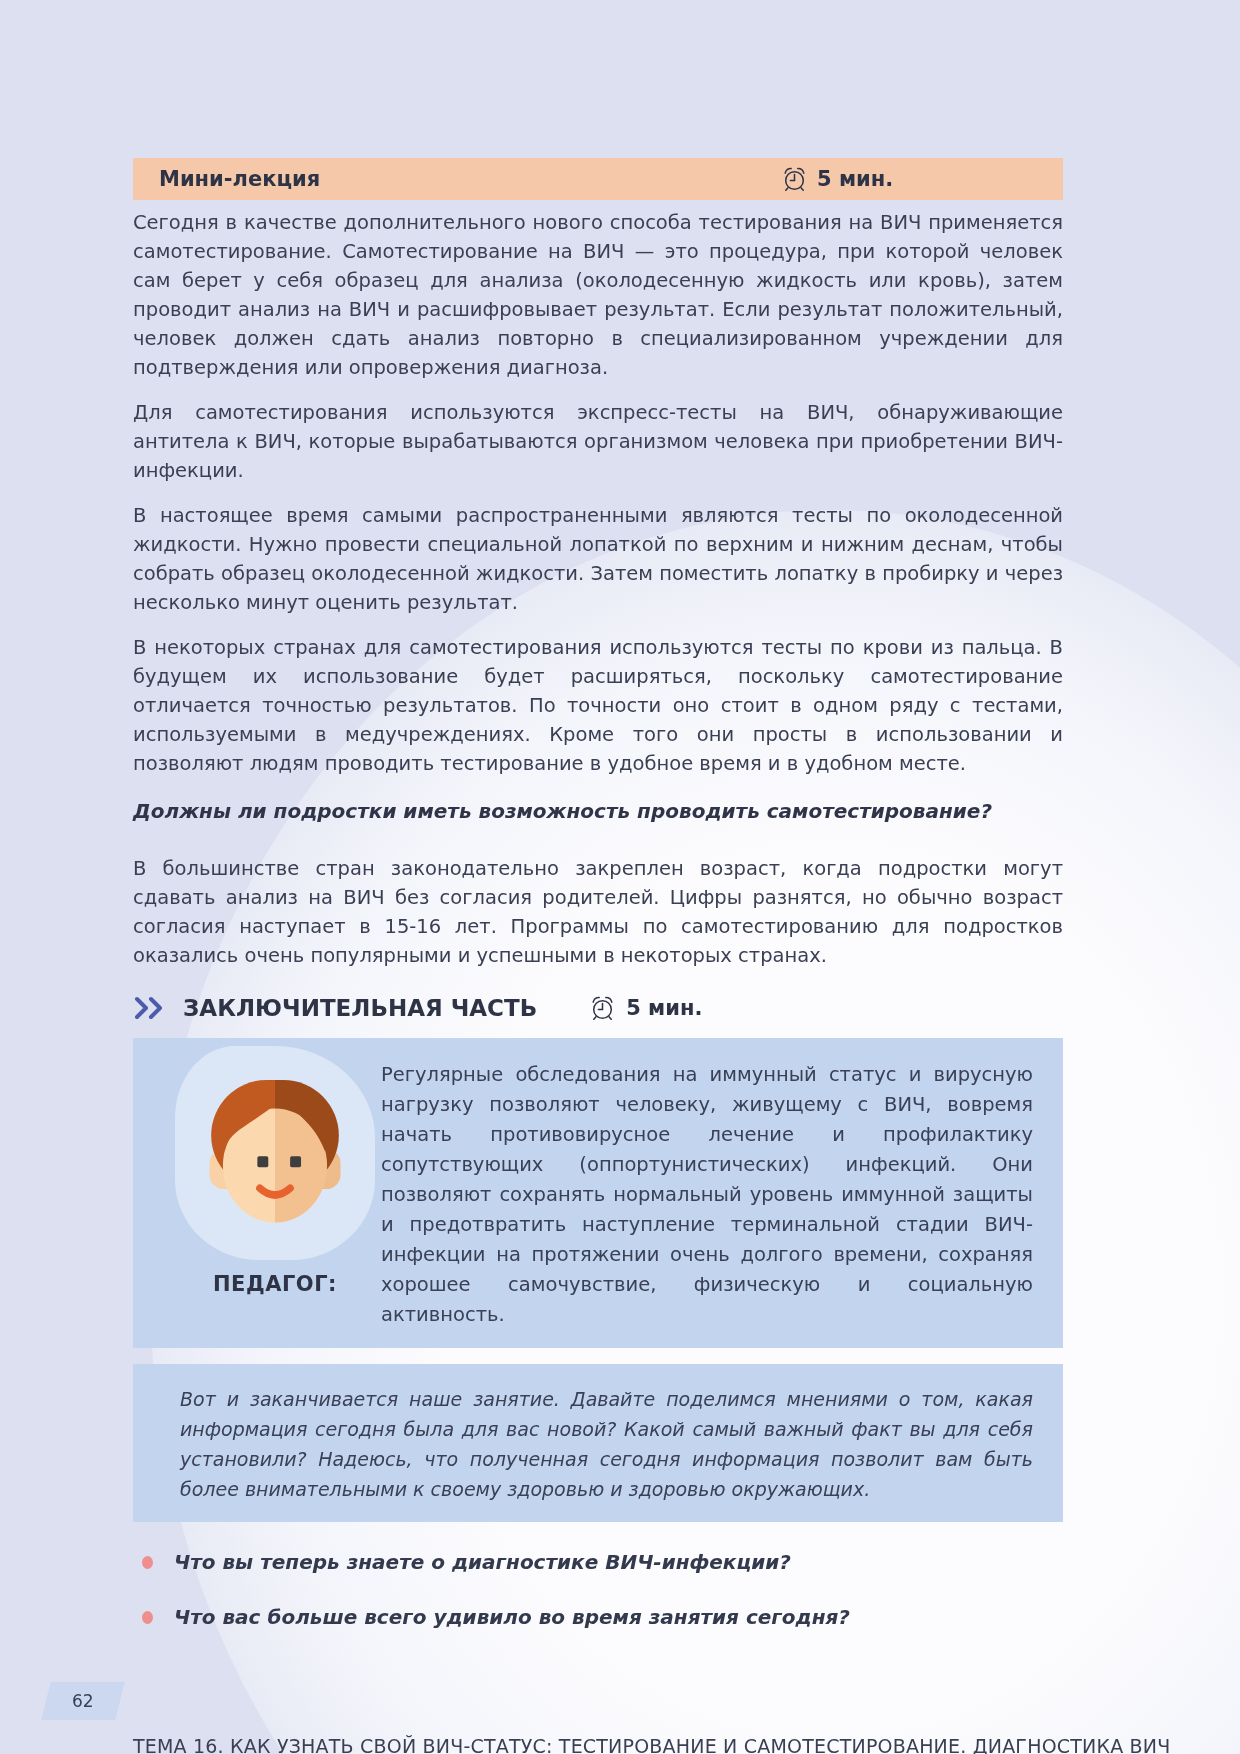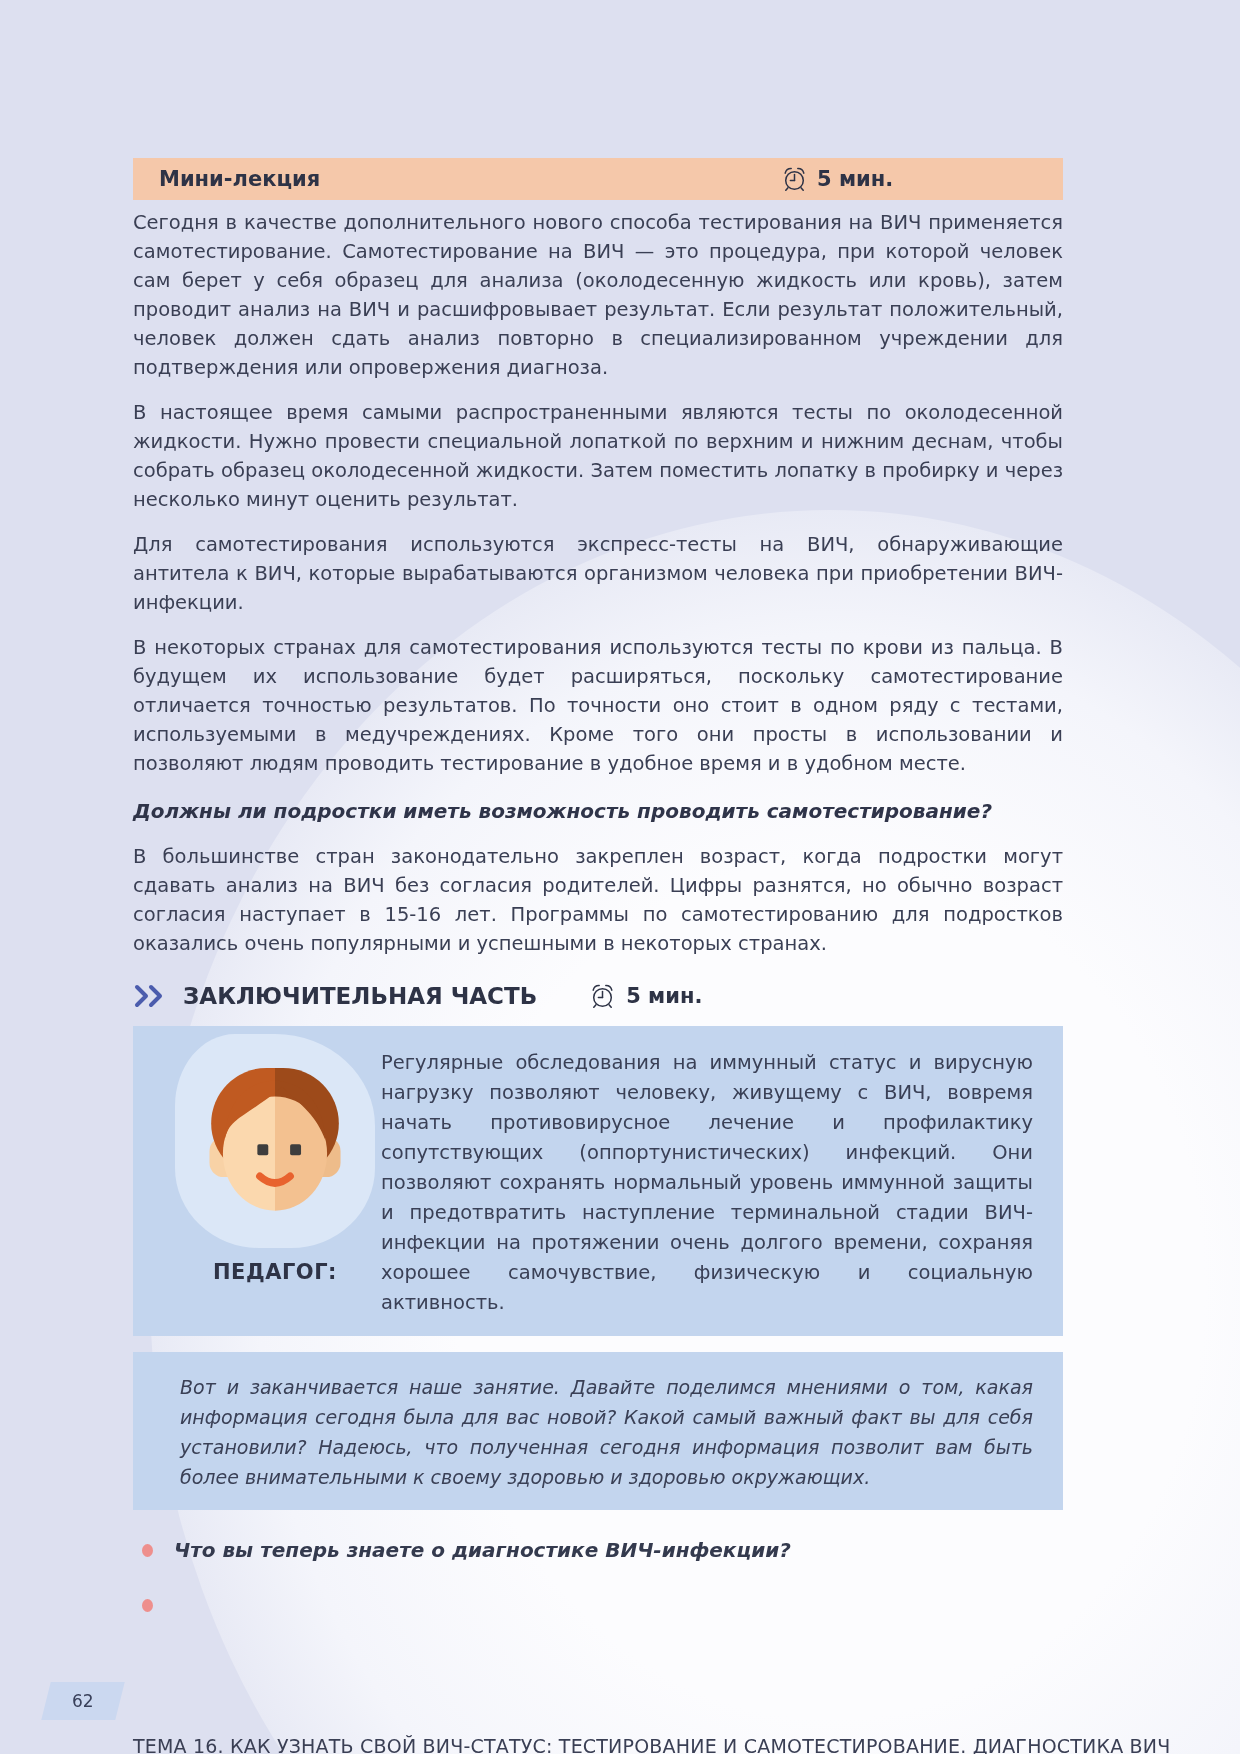--- a/index.html
+++ b/index.html
@@ -21,21 +21,21 @@
     display:flex;align-items:center;position:relative;padding:0 26px;box-sizing:border-box;
   }
   .mini-bar .bar-title{font-weight:bold;font-size:21px;color:#2e3346;}
   .time-group{position:absolute;left:648px;display:flex;align-items:center;gap:9px;
     font-weight:bold;font-size:21px;color:#2e3346;}
   .clock-svg{display:block;}
 
   .body-p{margin:16px 0 0;font-size:19.5px;line-height:29px;text-align:justify;color:#3a3f54;}
   .p-first{margin-top:8px;}
   .q-heading{margin:18px 0 0;font-size:20px;font-weight:bold;font-style:italic;color:#2f3449;line-height:30px;}
-  .p-after-q{margin-top:16px;}
+  .p-after-q{margin-top:28px;}
 
   .section-head{margin-top:20px;height:36px;display:flex;align-items:center;
     font-size:23px;font-weight:bold;color:#2e3346;}
   .chevrons{margin-right:14px;display:flex;}
   .section-head .time-group2{margin-left:52px;display:flex;align-items:center;gap:10px;
     font-size:21px;font-weight:bold;color:#2e3346;}
 
   .teacher-box{
     margin-top:12px;background:#c3d5ee;display:flex;
     padding:8px 30px 18px 42px;box-sizing:border-box;min-height:268px;width:930px;
@@ -94,22 +94,22 @@
             <path d="M22.8,7.2 A6,6 0 0 0 16.8,2.6"></path>
             <path d="M6.8,21.9 L4.8,24.3"></path>
             <path d="M20.2,21.9 L22.2,24.3"></path>
           </g>
         </svg>
         <span>5 мин.</span>
       </span>
     </div>
 
     <p class="body-p p-first">Сегодня в качестве дополнительного нового способа тестирования на ВИЧ применяется самотестирование. Самотестирование на ВИЧ — это процедура, при которой человек сам берет у себя образец для анализа (околодесенную жидкость или кровь), затем проводит анализ на ВИЧ и расшифровывает результат. Если результат положительный, человек должен сдать анализ повторно в специализированном учреждении для подтверждения или опровержения диагноза.</p>
+    <p class="body-p">Для самотестирования используются экспресс-тесты на ВИЧ, обнаруживающие антитела к ВИЧ, которые вырабатываются организмом человека при приобретении ВИЧ-инфекции.</p>
     <p class="body-p">В настоящее время самыми распространенными являются тесты по околодесенной жидкости. Нужно провести специальной лопаткой по верхним и нижним деснам, чтобы собрать образец околодесенной жидкости. Затем поместить лопатку в пробирку и через несколько минут оценить результат.</p>
-    <p class="body-p">Для самотестирования используются экспресс-тесты на ВИЧ, обнаруживающие антитела к ВИЧ, которые вырабатываются организмом человека при приобретении ВИЧ-инфекции.</p>
     <p class="body-p">В некоторых странах для самотестирования используются тесты по крови из пальца. В будущем их использование будет расширяться, поскольку самотестирование отличается точностью результатов. По точности оно стоит в одном ряду с тестами, используемыми в медучреждениях. Кроме того они просты в использовании и позволяют людям проводить тестирование в удобное время и в удобном месте.</p>
 
     <div class="q-heading">Должны ли подростки иметь возможность проводить самотестирование?</div>
 
     <p class="body-p p-after-q">В большинстве стран законодательно закреплен возраст, когда подростки могут сдавать анализ на ВИЧ без согласия родителей. Цифры разнятся, но обычно возраст согласия наступает в 15-16 лет. Программы по самотестированию для подростков оказались очень популярными и успешными в некоторых странах.</p>
 
     <div class="section-head">
       <span class="chevrons">
         <svg width="36" height="24" viewBox="0 0 36 24">
           <g fill="none" stroke="#4b5cad" stroke-width="4" stroke-linecap="round" stroke-linejoin="round">
@@ -183,20 +183,21 @@
     </div>
 
 
     <div class="bullets">
       <div class="bullet-row">
         <span class="dot"></span>
         <span class="bullet-text">Что вы теперь знаете о диагностике ВИЧ-инфекции?</span>
       </div>
       <div class="bullet-row">
         <span class="dot"></span>
+        <span class="bullet-text">Что вас больше всего удивило во время занятия сегодня?</span>
       </div>
     </div>
 
   </div>
 
   <div class="footer-num">
     <span>62</span>
   </div>
   <div class="footer-title">ТЕМА 16. КАК УЗНАТЬ СВОЙ ВИЧ-СТАТУС: ТЕСТИРОВАНИЕ И САМОТЕСТИРОВАНИЕ. ДИАГНОСТИКА ВИЧ</div>
 </div>

